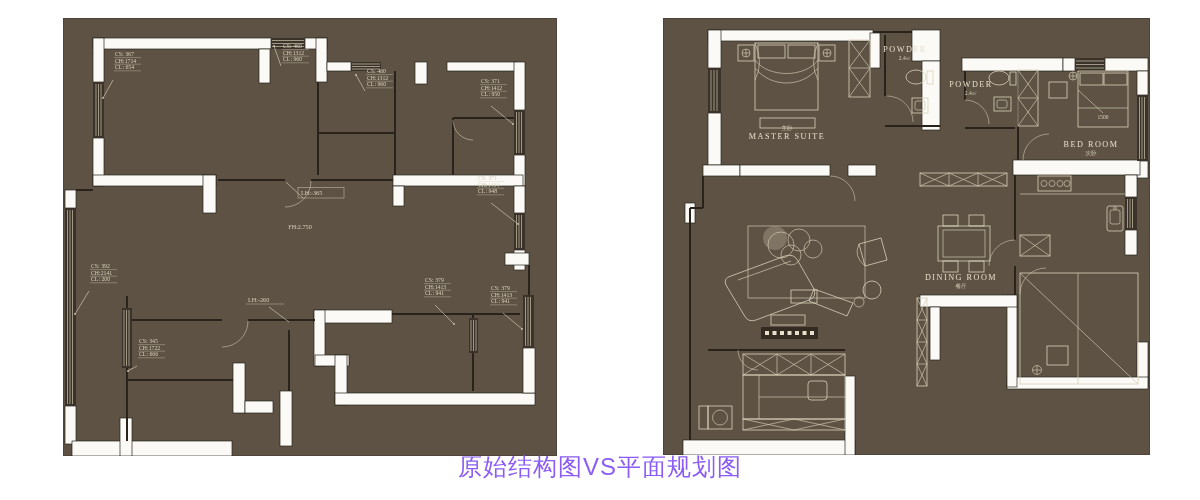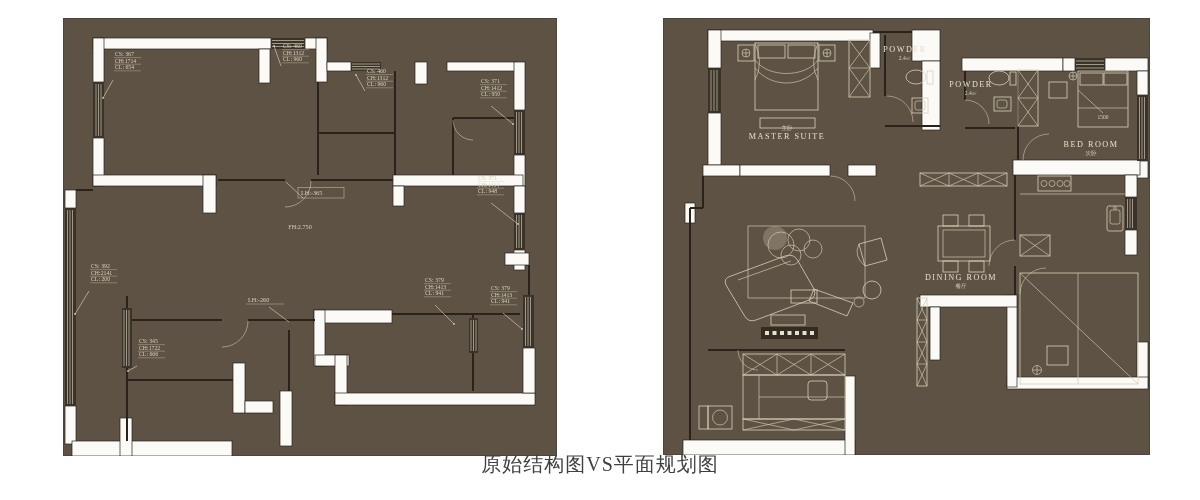--- a/index.html
+++ b/index.html
@@ -2,21 +2,21 @@
 <html><head>
 <meta charset="utf-8">
 <style>
   html,body{margin:0;padding:0;background:#ffffff;}
   #stage{position:relative;width:1200px;height:500px;background:#ffffff;overflow:hidden;
          font-family:"Liberation Sans",sans-serif;}
   .plan{position:absolute;display:block;}
   #left-plan{left:63px;top:18px;}
   #right-plan{left:663px;top:18px;}
   #caption{position:absolute;left:0;top:451px;width:100%;text-align:center;
-           font-size:20px;letter-spacing:1px;color:#404040;font-family:Liberation Serif, serif;}
+           font-size:24px;letter-spacing:1px;color:#8b5cf6;font-family:Liberation Sans, sans-serif;}
   svg text{font-family:"Liberation Serif",serif;}
   .wall{fill:#fbfaf6;stroke:#2a231b;stroke-width:0.7;}
   .inwall{stroke:#2a231b;stroke-width:2;fill:none;}
   .winbg{fill:#3b332a;stroke:none;}
   .winln{stroke:#cfc6ae;stroke-width:0.7;}
   .furn{stroke:#d9d1ba;stroke-width:0.8;fill:none;}
   .furn2{stroke:#cfc6ae;stroke-width:0.7;fill:none;}
   .arc{stroke:rgba(222,214,192,0.65);stroke-width:0.8;fill:none;}
 </style>
 </head>

